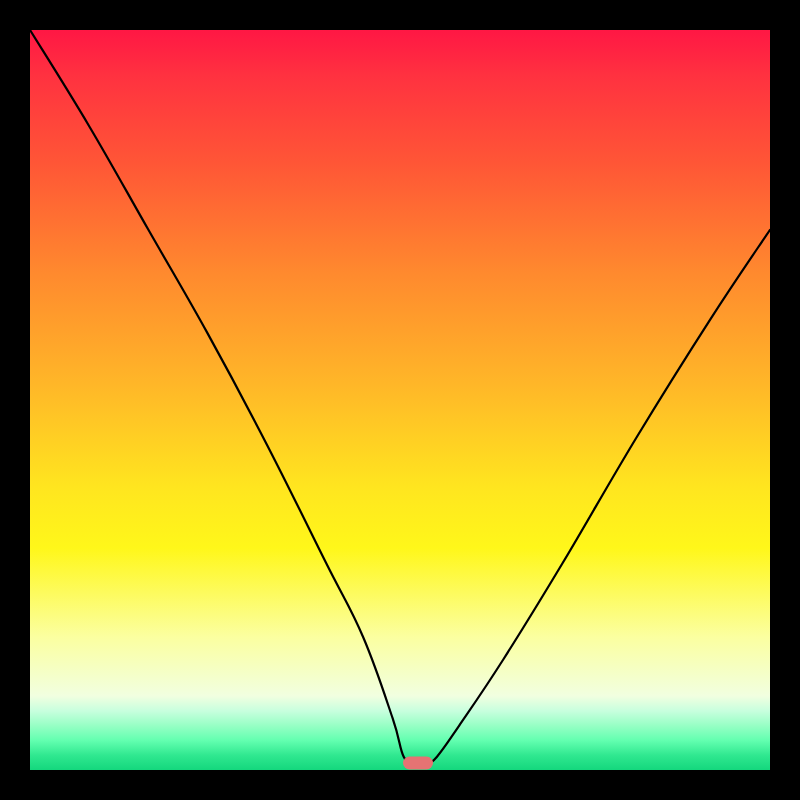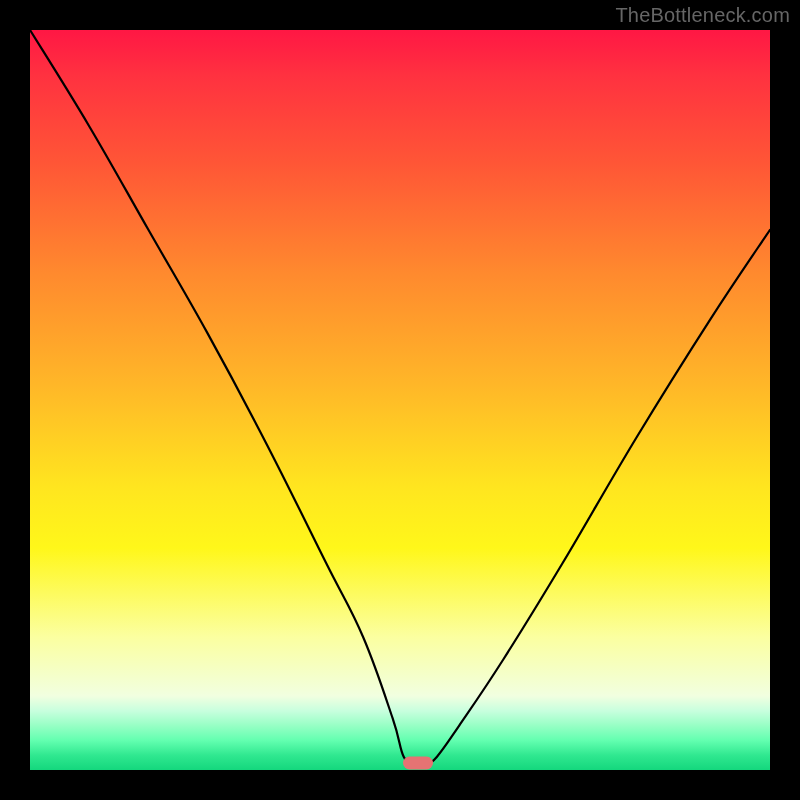--- a/index.html
+++ b/index.html
@@ -78,21 +78,20 @@
     border-radius: 7px;
     z-index: 3;
     transform: translate(-50%, -50%);
   }
 </style>
 </head>
 <body>
 
 <div class="frame">
 
-  <div class="watermark">TheBottleneck.com</div>
 
   <div class="plot-area">
 
     <div class="gradient-bg"></div>
 
     <svg class="curve-svg" viewBox="0 0 740 740" preserveAspectRatio="none">
       <path id="curve-path" fill="none" stroke="#000" stroke-width="2.2" stroke-linecap="round" stroke-linejoin="round" d="M 0,0 C 11.384615384615385,18.500000000000007 36.43076923076923,57.77692307692311 59.2,96.20000000000005 C 81.96923076923078,134.62307692307698 95.63076923076923,159.95384615384623 118.4,199.80000000000007 C 141.16923076923078,239.6461538461539 154.83076923076922,262.13076923076926 177.6,303.40000000000003 C 200.36923076923077,344.6692307692308 214.03076923076924,370.2846153846154 236.8,414.4 C 259.5692307692308,458.51538461538456 277.5,495.79999999999995 296,532.8 C 314.5,569.8 320.1923076923077,576.9153846153846 333,606.8 C 345.8076923076923,636.6846153846153 354.77307692307687,665.1461538461539 362.59999999999997,688.2 C 370.42692307692306,711.2538461538462 369.4307692307692,717.8569230769231 373.7,726.68 C 377.96923076923076,735.5030769230768 380.53076923076924,732.6569230769231 384.8,734.08 C 389.0692307692308,735.503076923077 391.63076923076926,735.503076923077 395.90000000000003,734.08 C 400.1692307692308,732.6569230769231 400.5961538461539,734.0799999999999 407.00000000000006,726.68 C 413.4038461538462,719.28 416.39230769230767,714.3846153846154 429.2,695.6 C 442.0076923076923,676.8153846153847 453.6769230769231,660.3076923076924 473.6,629 C 493.5230769230769,597.6923076923076 507.18461538461537,575.4923076923077 532.8,532.8 C 558.4153846153846,490.1076923076923 578.3384615384615,453.96153846153845 606.8,407 C 635.2615384615384,360.03846153846155 655.1846153846154,328.44615384615383 680.8000000000001,288.6 C 706.4153846153847,248.75384615384618 728.6153846153846,216.87692307692313 740,199.80000000000007 "></path>
     </svg>
 
     <div id="marker" class="marker" style="left: 387.76px; top: 733.34px;"></div>

